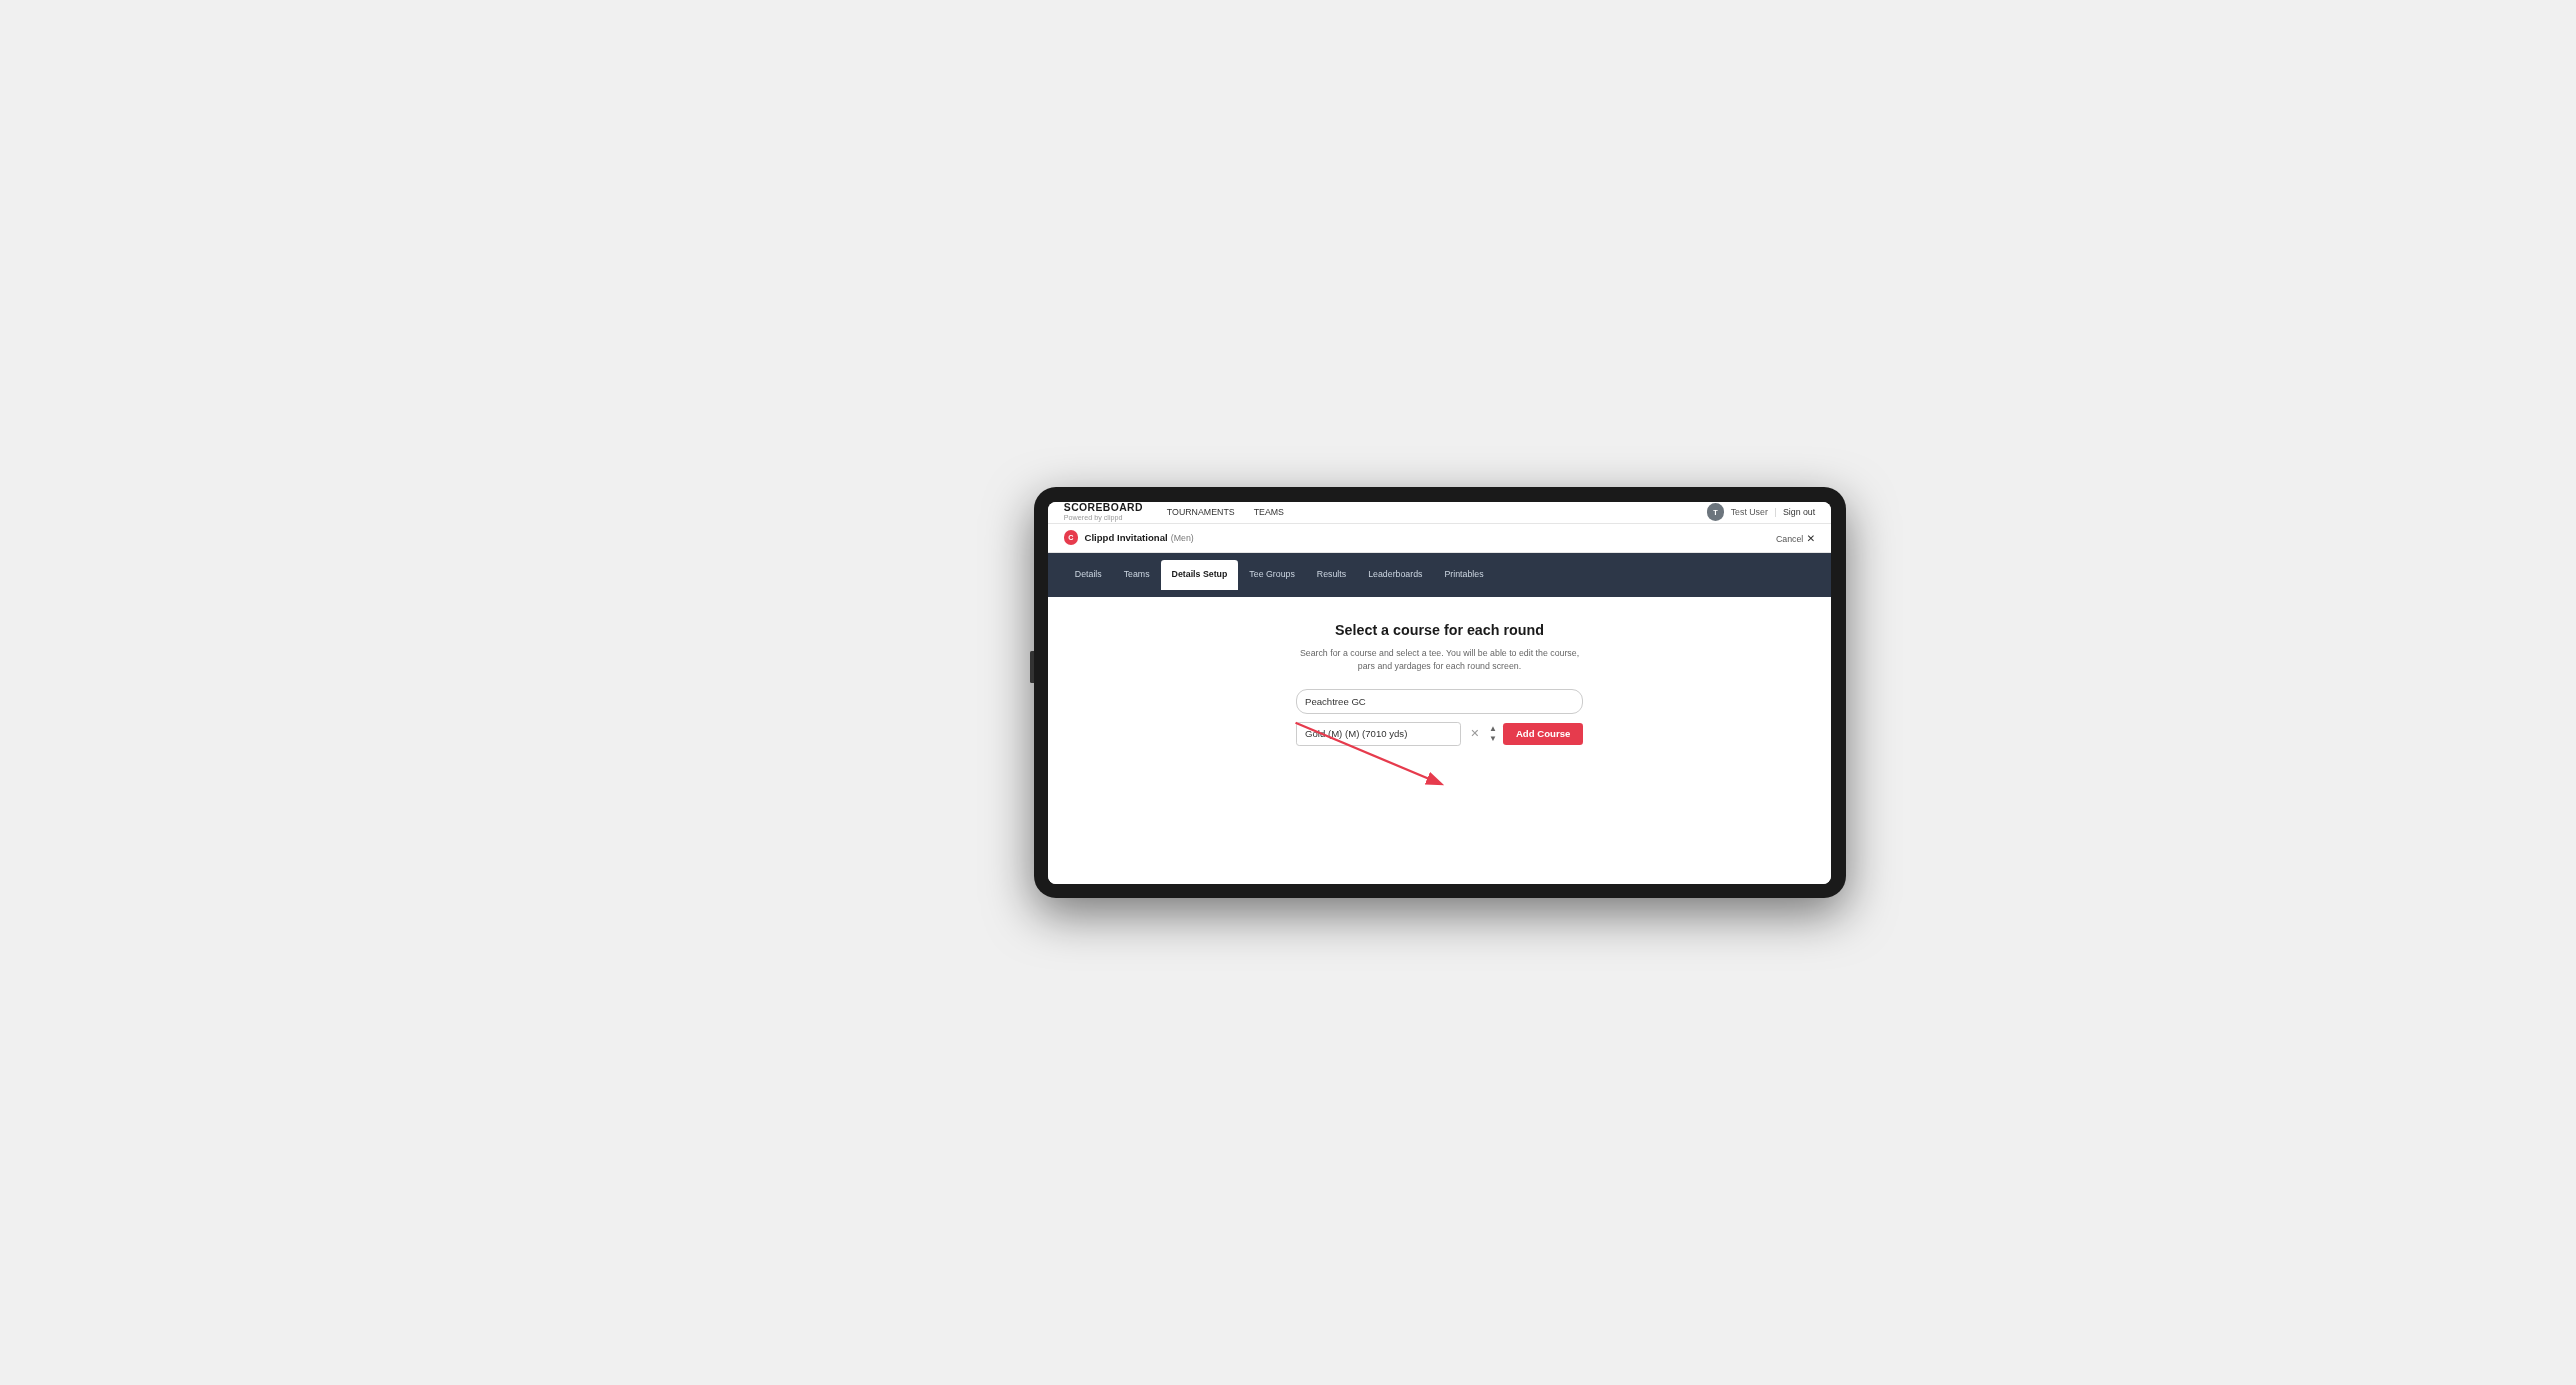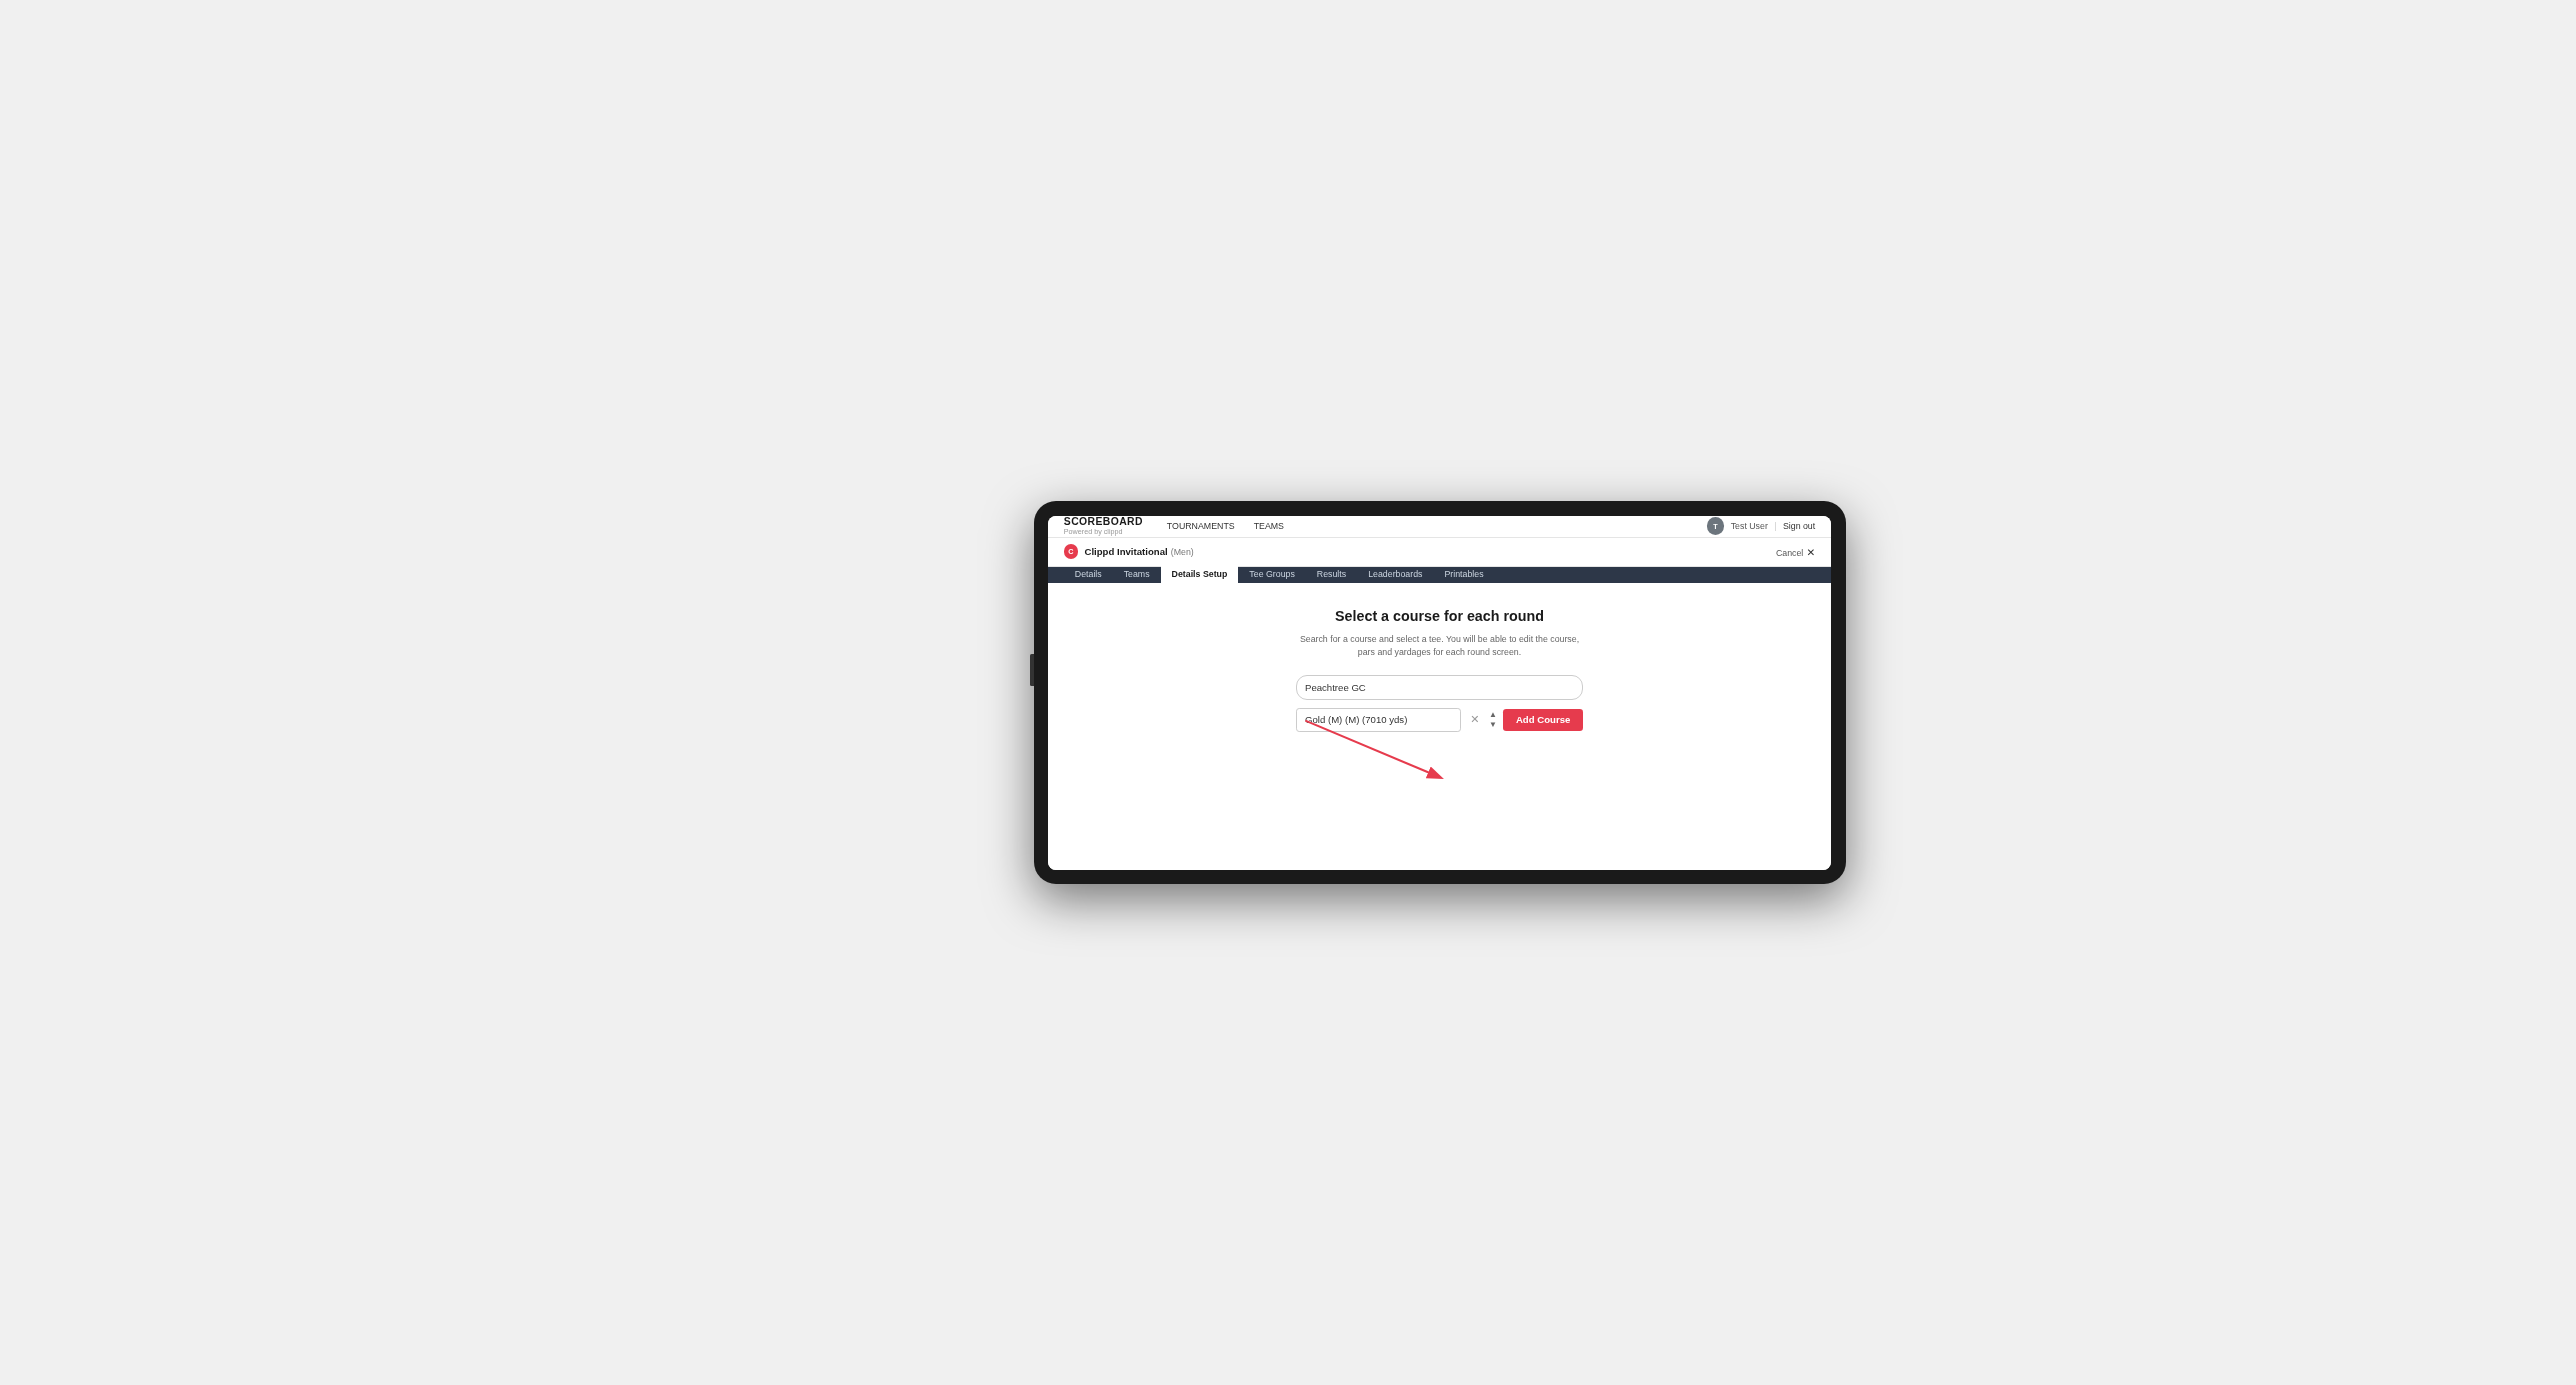--- a/index.html
+++ b/index.html
@@ -154,21 +154,21 @@
       font-size: 10.4px;
       color: #333;
     }
 
     
     .tab-bar {
       background: #2d3748;
       display: flex;
       align-items: center;
       padding: 0 16px;
-      height: 16px;
+      height: 44px;
     }
     .tab-item {
       font-size: 8.8px;
       color: #cbd5e0;
       padding: 0 11px;
       height: 30px;
       display: flex;
       align-items: center;
       cursor: pointer;
       border-bottom: 1.6px solid transparent;

